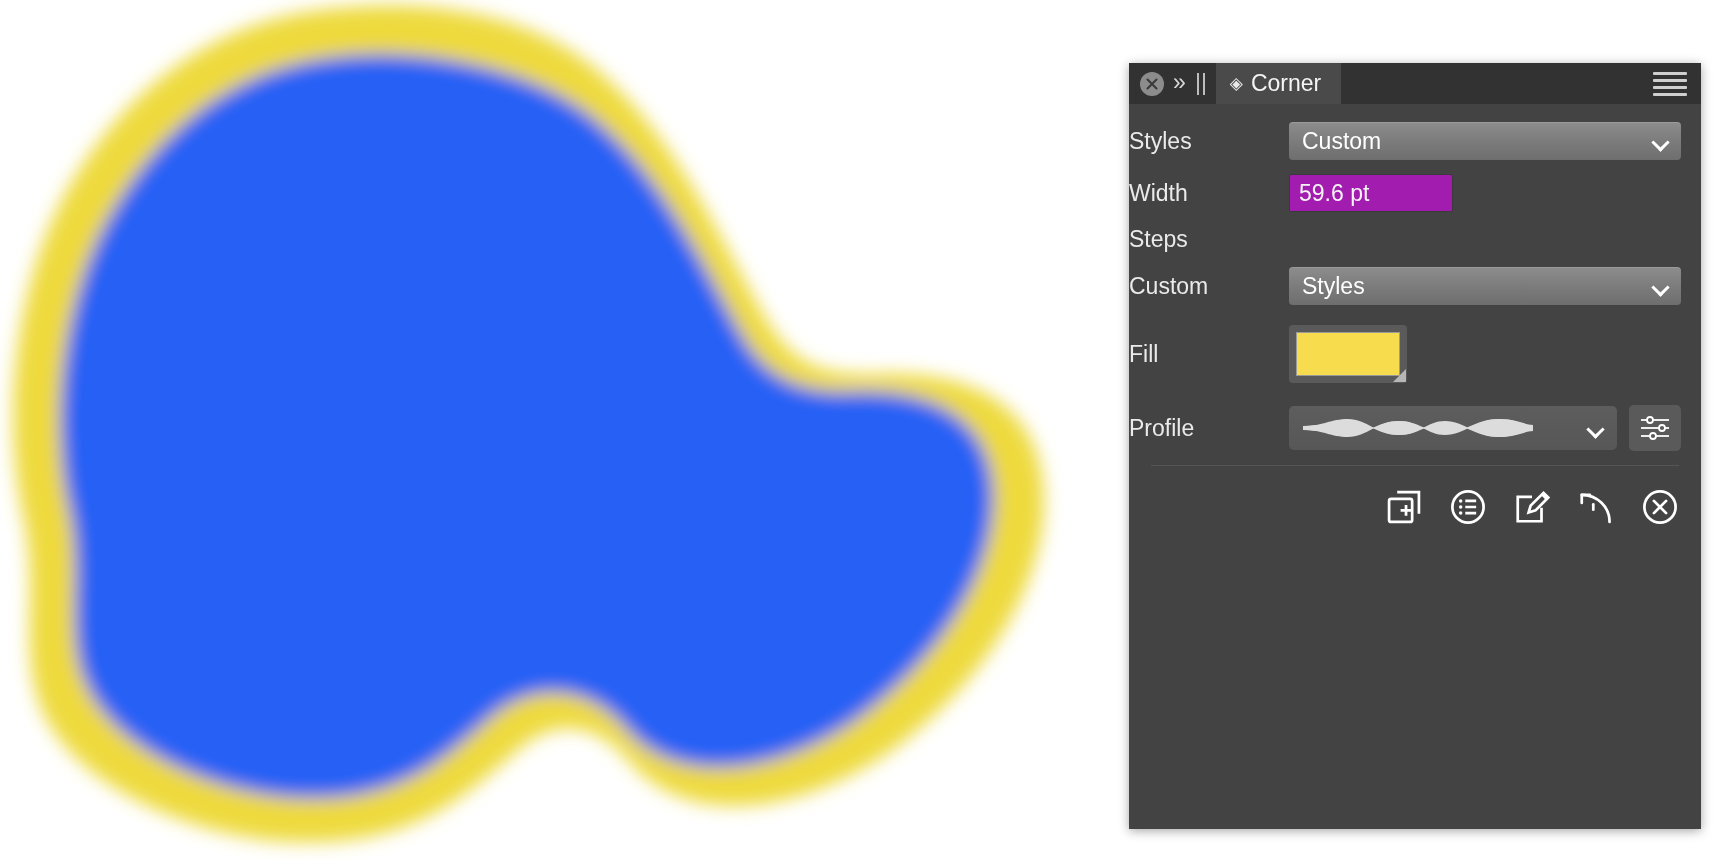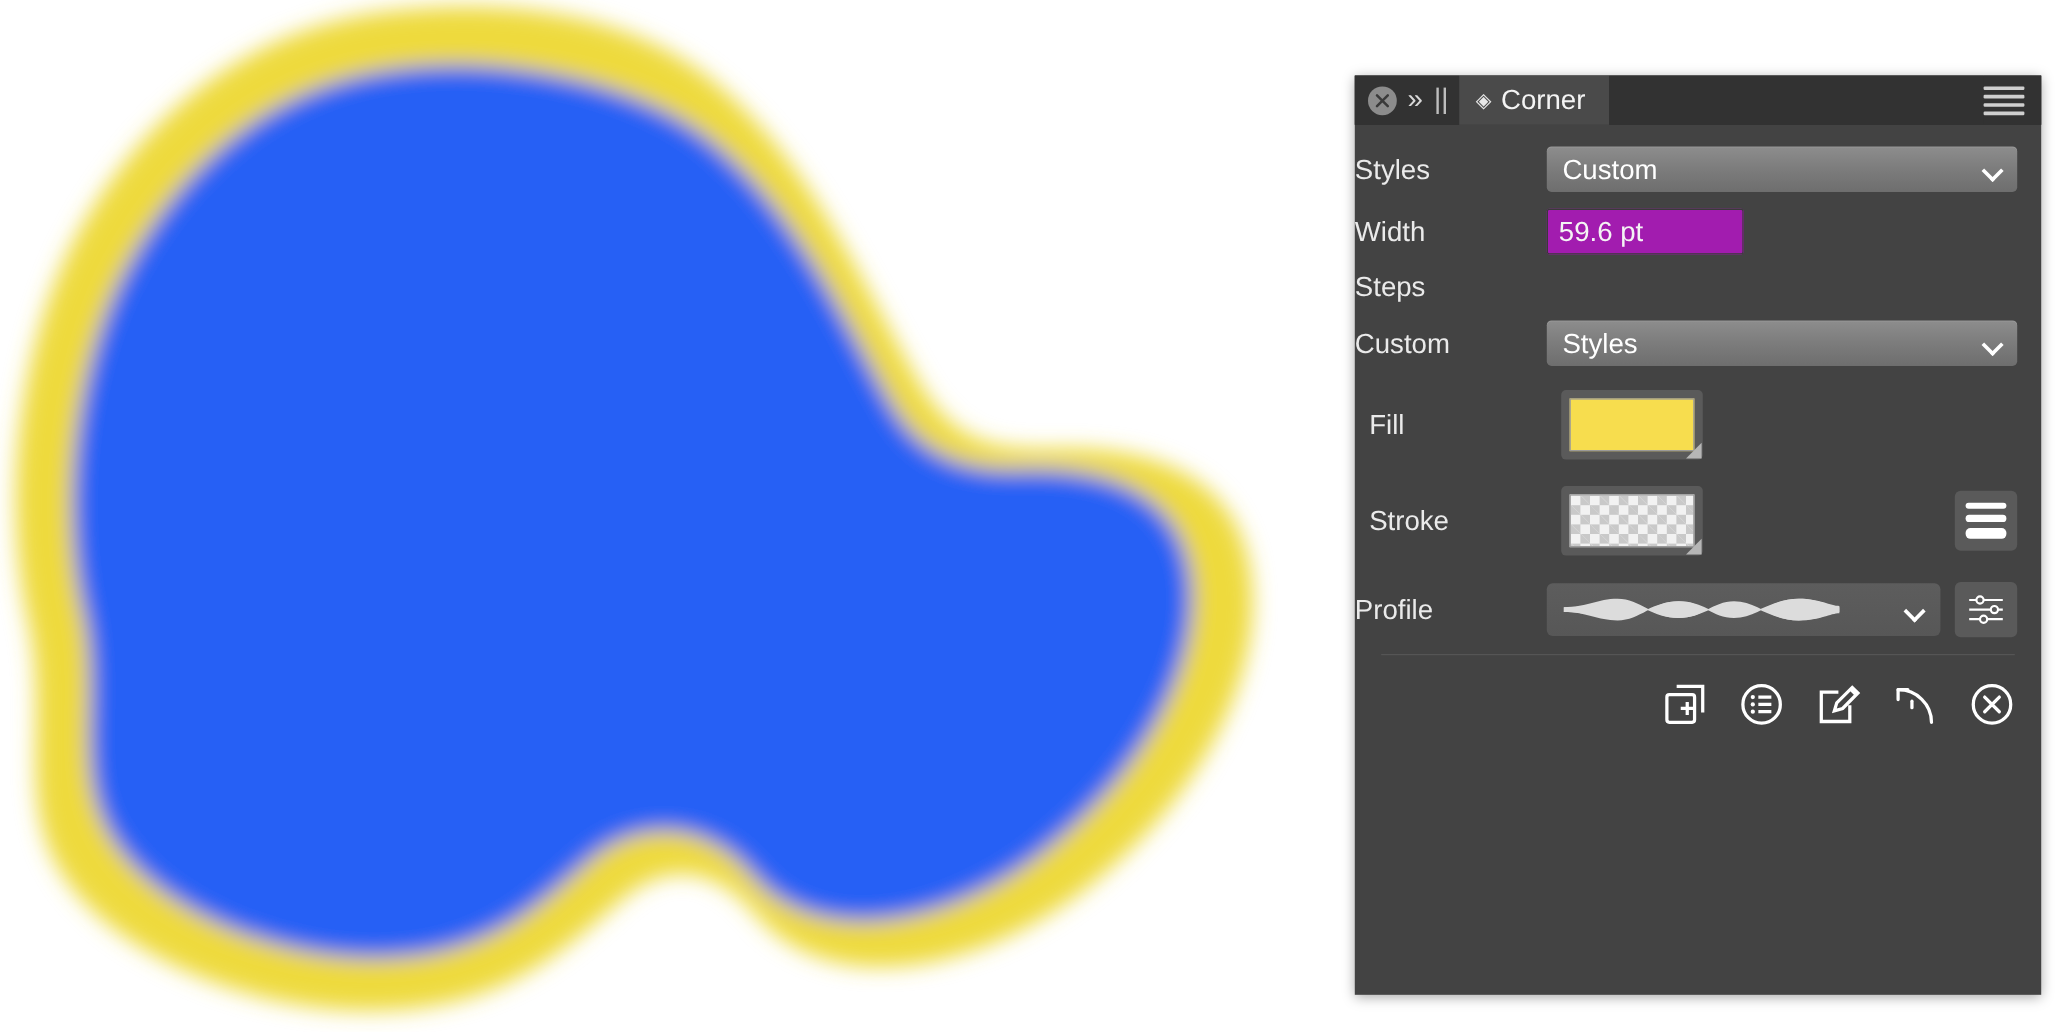--- a/index.html
+++ b/index.html
@@ -135,21 +135,21 @@
   .sp-up:before{
     content:"";position:absolute;left:2px;top:1px;width:8px;height:8px;
     border-left:2.6px solid #fff;border-top:2.6px solid #fff;transform:rotate(45deg);
   }
   .sp-dn:before{
     content:"";position:absolute;left:2px;top:-2px;width:8px;height:8px;
     border-right:2.6px solid #fff;border-bottom:2.6px solid #fff;transform:rotate(45deg);
   }
 
   
-  .row.swatch-row{margin-bottom:22px;margin-left:12px;}
+  .row.swatch-row{margin-bottom:22px;}
   .swatch{
     width:118px;height:58px;background:#5a5a5a;border-radius:4px;
     padding:7px;box-sizing:border-box;position:relative;
   }
   .swatch .inner{
     width:100%;height:100%;position:relative;overflow:hidden;
     border:1px solid #9a9a9a;box-sizing:border-box;
   }
   .swatch .corner{
     position:absolute;right:1px;bottom:1px;width:0;height:0;
@@ -317,34 +317,20 @@
     <div class="row swatch-row">
       <div class="lbl">Fill</div>
       <div class="ctrl">
         <div class="swatch">
           <div class="inner" id="fill-inner" style="background: rgb(247, 221, 78);"></div>
           <span class="corner"></span>
         </div>
       </div>
     </div>
 
-    <div class="row swatch-row">
-      <div class="lbl">Stroke</div>
-      <div class="ctrl">
-        <div class="swatch">
-          <div class="inner checker"></div>
-          <span class="corner"></span>
-        </div>
-        <div class="strokestyle-btn">
-          <i></i>
-            <i></i>
-            <i></i>
-        </div>
-      </div>
-    </div>
 
     <div class="row">
       <div class="lbl">Profile</div>
       <div class="ctrl">
         <div class="profile-select">
           <svg width="230" height="30" viewBox="0 0 230 30">
             <path d="M0,13 L0,17 C20,17 28,22 45,22 C64,22 74,8 96,8
                      C116,8 124,20 142,20 C162,20 172,6 196,6
                      C214,6 222,12 230,12 L230,18
                      C222,18 214,24 196,24 C172,24 162,10 142,10

